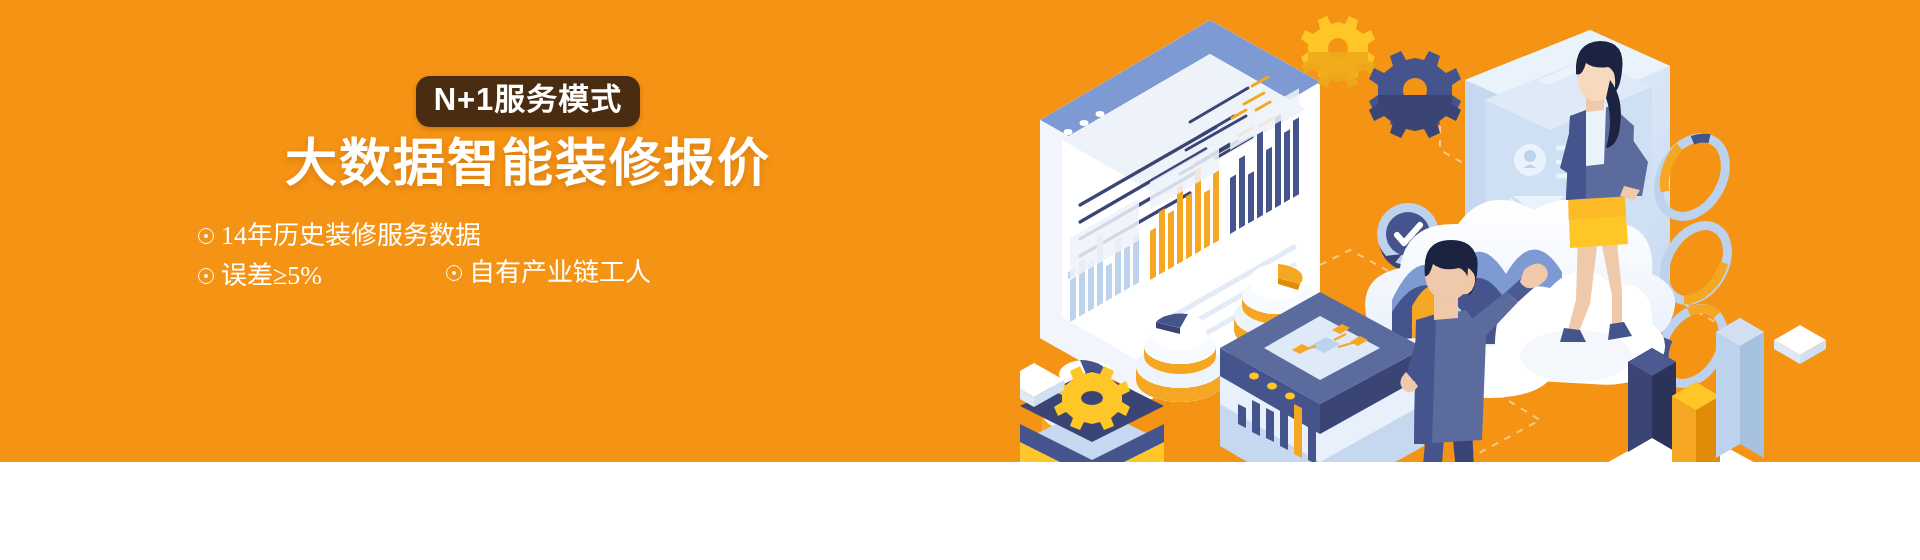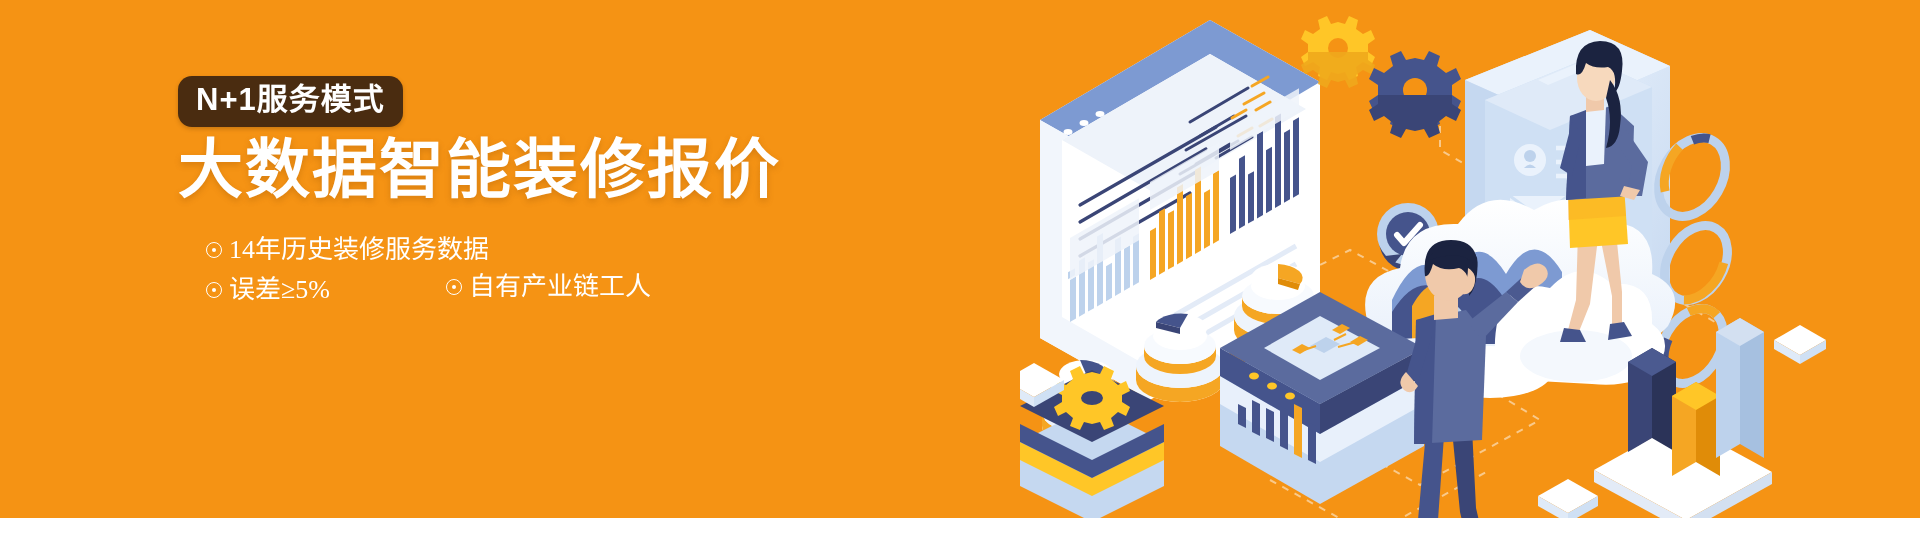--- a/index.html
+++ b/index.html
@@ -4,24 +4,25 @@
 <title>Banner</title>
 <style>
   html, body {
     margin: 0;
     padding: 0;
     background: #ffffff;
   }
   .banner {
     position: relative;
     width: 1920px;
-    height: 518px;
+    height: 462px;
     overflow: hidden;
     background: #f59314;
     font-family: "Liberation Sans", "DejaVu Sans", sans-serif;
+    text-align: center;
   }
 
   
   .text-block {
     position: absolute;
     left: 178px;
     top: 76px;
     width: 700px;
     z-index: 5;
   }
@@ -34,38 +35,38 @@
     letter-spacing: 1px;
     padding: 6px 18px 9px 18px;
     border-radius: 14px;
     line-height: 1.15;
     box-shadow: 0 2px 4px rgba(90,50,10,0.28);
     white-space: nowrap;
   }
   .headline {
     margin-top: 9px;
     color: #ffffff;
-    font-size: 65px;
+    font-size: 52px;
     font-weight: 900;
     letter-spacing: 2px;
     line-height: 1.05;
     white-space: nowrap;
     text-shadow: 0 3px 6px rgba(150,78,8,0.30);
   }
 
   .bullets {
     margin-top: 26px;
     position: relative;
     width: 660px;
   }
   .bullet-col {
     position: absolute;
     top: 0;
   }
-  .bullet-col.left  { left: 28px; }
+  .bullet-col.left  { left: 20px; }
   .bullet-col.right { left: 268px; margin-top: 37px; }
 
   .bullet {
     display: flex;
     align-items: center;
     color: #ffffff;
     font-family: "Liberation Serif", "DejaVu Serif", serif;
     font-size: 26px;
     line-height: 1.0;
     height: 40px;

